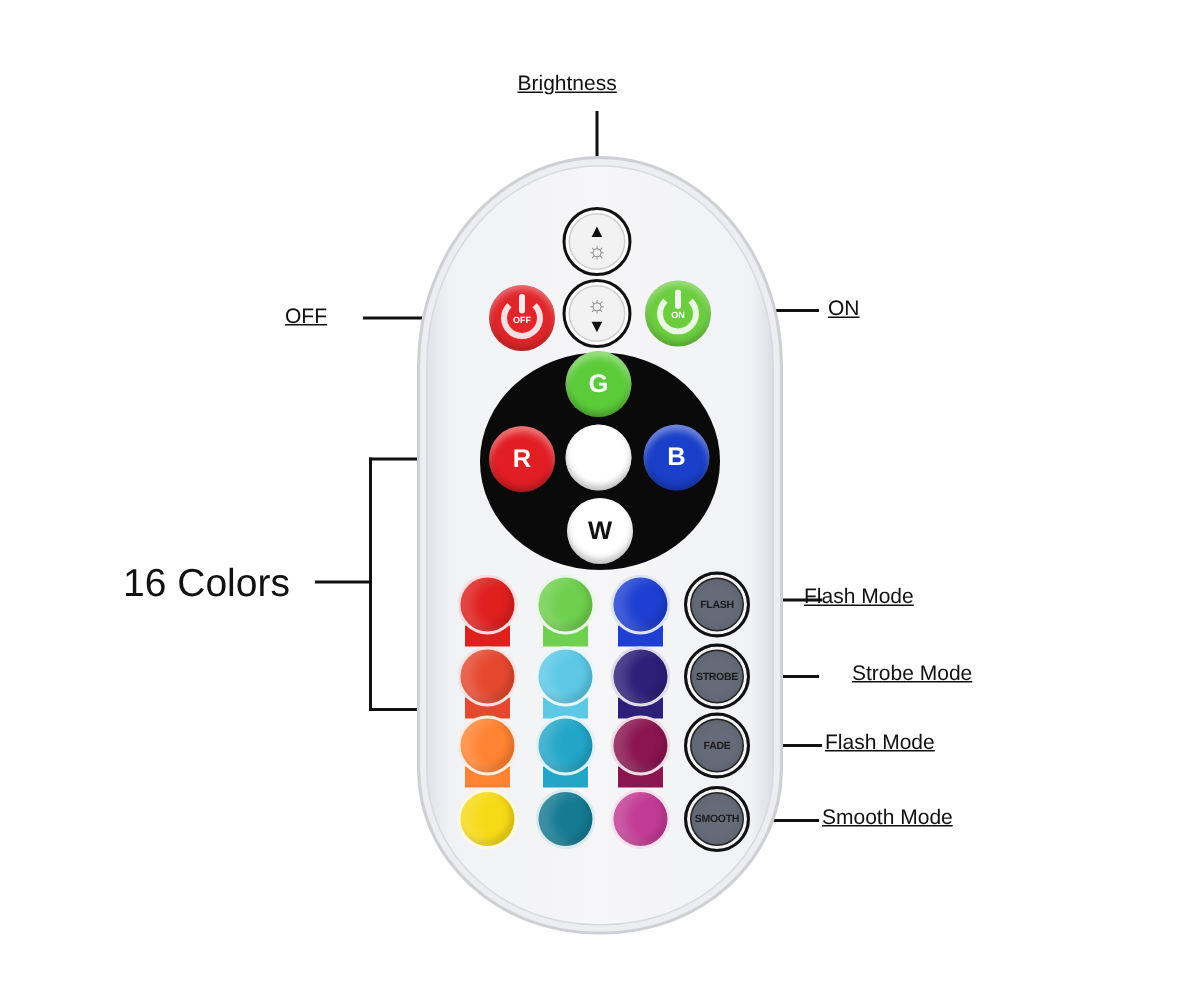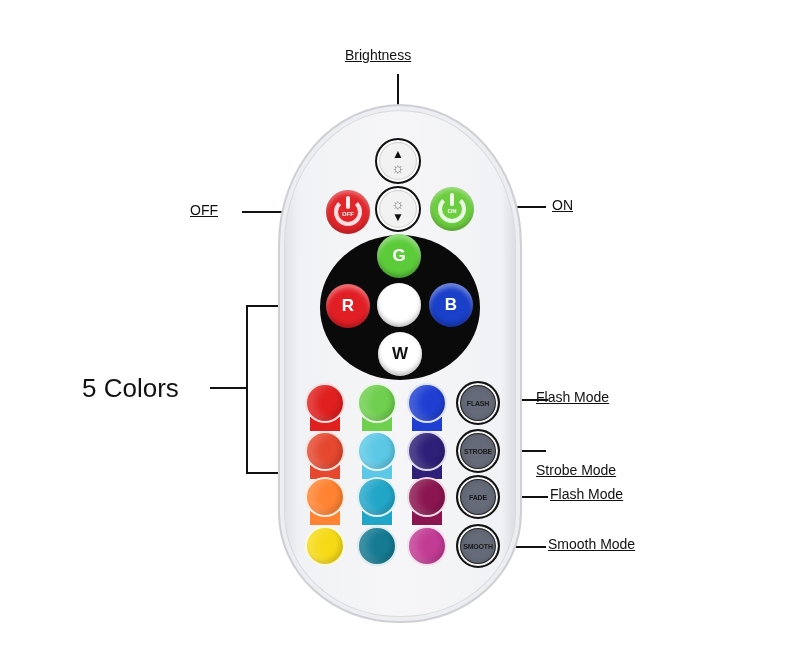--- a/index.html
+++ b/index.html
@@ -66,30 +66,30 @@
 
 <div class="label lbl-md" style="left:345px; top:48px;">Brightness</div>
 <div class="line" style="left:397px; top:74px; width:2px; height:66px;"></div>
 
 <div class="label lbl-md" style="left:190px; top:203px;">OFF</div>
 <div class="line" style="left:242px; top:211px; width:86px; height:2px;"></div>
 
 <div class="label lbl-md" style="left:552px; top:198px;">ON</div>
 <div class="line" style="left:473px; top:206px; width:73px; height:2px;"></div>
 
-<div class="label lbl-lg" style="left:82px; top:375px;">5 Colors</div>
+<div class="label lbl-lg" style="left:82px; top:375px;">16 Colors</div>
 <div class="line" style="left:210px; top:387px; width:38px; height:2px;"></div>
 <div class="line" style="left:246px; top:305px; width:2px; height:169px;"></div>
 <div class="line" style="left:246px; top:305px; width:78px; height:2px;"></div>
 <div class="line" style="left:246px; top:472px; width:60px; height:2px;"></div>
 
 <div class="label lbl-md" style="left:536px; top:390px;">Flash Mode</div>
 <div class="line" style="left:498px; top:399px; width:50px; height:2px;"></div>
 
-<div class="label lbl-md" style="left:536px; top:441px;margin-top:22px;">Strobe Mode</div>
+<div class="label lbl-md" style="left:568px; top:441px;">Strobe Mode</div>
 <div class="line" style="left:498px; top:450px; width:48px; height:2px;"></div>
 
 <div class="label lbl-md" style="left:550px; top:487px;">Flash Mode</div>
 <div class="line" style="left:498px; top:496px; width:50px; height:2px;"></div>
 
 <div class="label lbl-md" style="left:548px; top:537px;">Smooth Mode</div>
 <div class="line" style="left:498px; top:546px; width:48px; height:2px;"></div>
 
 <div class="remote"></div>
 

